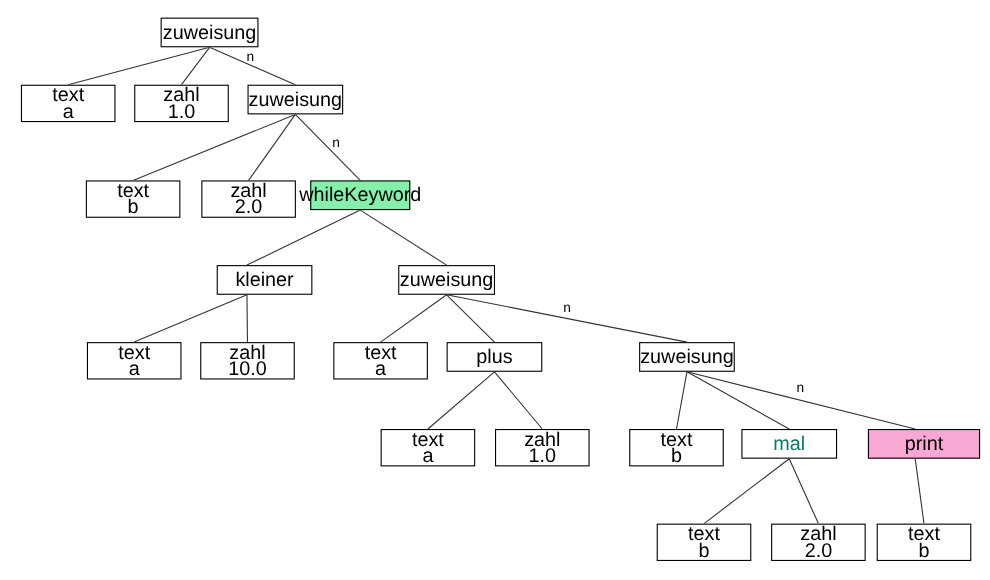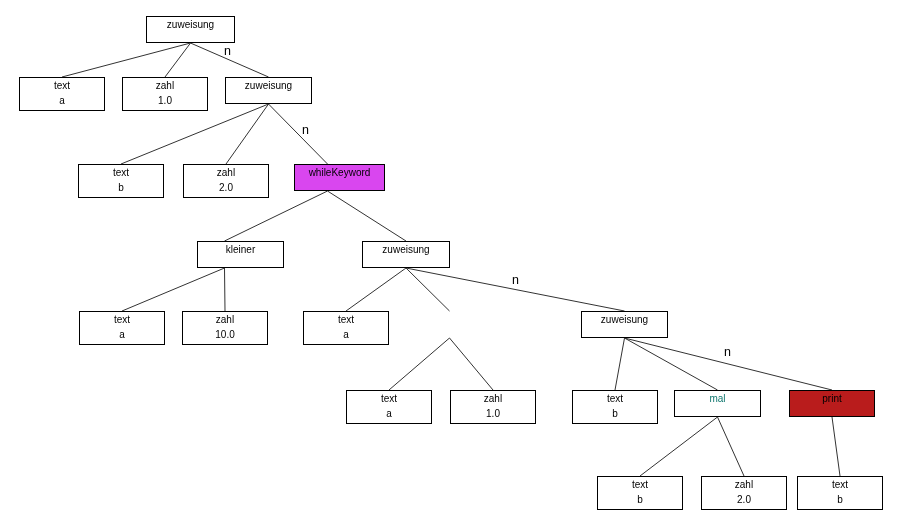--- a/index.html
+++ b/index.html
@@ -23,23 +23,23 @@
     height: 527px;
   }
   .tree-node {
     position: absolute;
     box-sizing: border-box;
     background: #ffffff;
     border: 1px solid #000000;
     display: flex;
     flex-direction: column;
     align-items: center;
-    justify-content: flex-start;
+    justify-content: center;
     line-height: 15px;
-    font-size: 10px;
+    font-size: 18px;
     color: #000000;
     text-align: center;
     white-space: nowrap;
   }
   .node-label,
   .node-value {
     display: block;
   }
   .node-value:empty {
     display: none;
@@ -94,60 +94,63 @@
       <span class="node-label">zuweisung</span>
     </div>
     <div class="tree-node" style="left: 78px; top: 164px; width: 86px; height: 34px; border-color: rgb(0, 0, 0); background: rgb(255, 255, 255); color: rgb(0, 0, 0);">
       <span class="node-label">text</span>
       <span class="node-value">b</span>
     </div>
     <div class="tree-node" style="left: 183px; top: 164px; width: 86px; height: 34px; border-color: rgb(0, 0, 0); background: rgb(255, 255, 255); color: rgb(0, 0, 0);">
       <span class="node-label">zahl</span>
       <span class="node-value">2.0</span>
     </div>
-    <div class="tree-node" style="left: 294px; top: 164px; width: 91px; height: 27px; border-color: rgb(0, 0, 0); background: #d946ef; color: rgb(0, 0, 0);">
+    <div class="tree-node" style="left: 282px; top: 164px; width: 91px; height: 27px; border-color: rgb(0, 0, 0); background: #86efac; color: rgb(0, 0, 0);">
       <span class="node-label">whileKeyword</span>
     </div>
     <div class="tree-node" style="left: 181px; top: 241px; width: 87px; height: 27px; border-color: rgb(0, 0, 0); background: rgb(255, 255, 255); color: rgb(0, 0, 0); margin-left: 16px;">
       <span class="node-label">kleiner</span>
     </div>
     <div class="tree-node" style="left: 362px; top: 241px; width: 88px; height: 27px; border-color: rgb(0, 0, 0); background: rgb(255, 255, 255); color: rgb(0, 0, 0);">
       <span class="node-label">zuweisung</span>
     </div>
     <div class="tree-node" style="left: 79px; top: 311px; width: 86px; height: 34px; border-color: rgb(0, 0, 0); background: rgb(255, 255, 255); color: rgb(0, 0, 0);">
       <span class="node-label">text</span>
       <span class="node-value">a</span>
     </div>
     <div class="tree-node" style="left: 182px; top: 311px; width: 86px; height: 34px; border-color: rgb(0, 0, 0); background: rgb(255, 255, 255); color: rgb(0, 0, 0);">
       <span class="node-label">zahl</span>
       <span class="node-value">10.0</span>
     </div>
     <div class="tree-node" style="left: 303px; top: 311px; width: 86px; height: 34px; border-color: rgb(0, 0, 0); background: rgb(255, 255, 255); color: rgb(0, 0, 0);">
       <span class="node-label">text</span>
       <span class="node-value">a</span>
     </div>
+    <div class="tree-node" style="left: 406px; top: 311px; width: 87px; height: 27px; border-color: rgb(0, 0, 0); background: rgb(255, 255, 255); color: rgb(0, 0, 0);">
+      <span class="node-label">plus</span>
+    </div>
     <div class="tree-node" style="left: 581px; top: 311px; width: 87px; height: 27px; border-color: rgb(0, 0, 0); background: rgb(255, 255, 255); color: rgb(0, 0, 0);">
       <span class="node-label">zuweisung</span>
     </div>
     <div class="tree-node" style="left: 346px; top: 390px; width: 86px; height: 34px; border-color: rgb(0, 0, 0); background: rgb(255, 255, 255); color: rgb(0, 0, 0);">
       <span class="node-label">text</span>
       <span class="node-value">a</span>
     </div>
     <div class="tree-node" style="left: 450px; top: 390px; width: 86px; height: 34px; border-color: rgb(0, 0, 0); background: rgb(255, 255, 255); color: rgb(0, 0, 0);">
       <span class="node-label">zahl</span>
       <span class="node-value">1.0</span>
     </div>
     <div class="tree-node" style="left: 572px; top: 390px; width: 86px; height: 34px; border-color: rgb(0, 0, 0); background: rgb(255, 255, 255); color: rgb(0, 0, 0);">
       <span class="node-label">text</span>
       <span class="node-value">b</span>
     </div>
     <div class="tree-node" style="left: 674px; top: 390px; width: 87px; height: 27px; border-color: rgb(0, 0, 0); background: rgb(255, 255, 255); color: #0f766e;">
       <span class="node-label">mal</span>
     </div>
-    <div class="tree-node" style="left: 789px; top: 390px; width: 86px; height: 27px; border-color: rgb(0, 0, 0); background: #b91c1c; color: rgb(0, 0, 0);">
+    <div class="tree-node" style="left: 789px; top: 390px; width: 102px; height: 27px; border-color: rgb(0, 0, 0); background: #f9a8d4; color: rgb(0, 0, 0);">
       <span class="node-label">print</span>
     </div>
     <div class="tree-node" style="left: 597px; top: 476px; width: 86px; height: 34px; border-color: rgb(0, 0, 0); background: rgb(255, 255, 255); color: rgb(0, 0, 0);">
       <span class="node-label">text</span>
       <span class="node-value">b</span>
     </div>
     <div class="tree-node" style="left: 701px; top: 476px; width: 86px; height: 34px; border-color: rgb(0, 0, 0); background: rgb(255, 255, 255); color: rgb(0, 0, 0);">
       <span class="node-label">zahl</span>
       <span class="node-value">2.0</span>
     </div>

